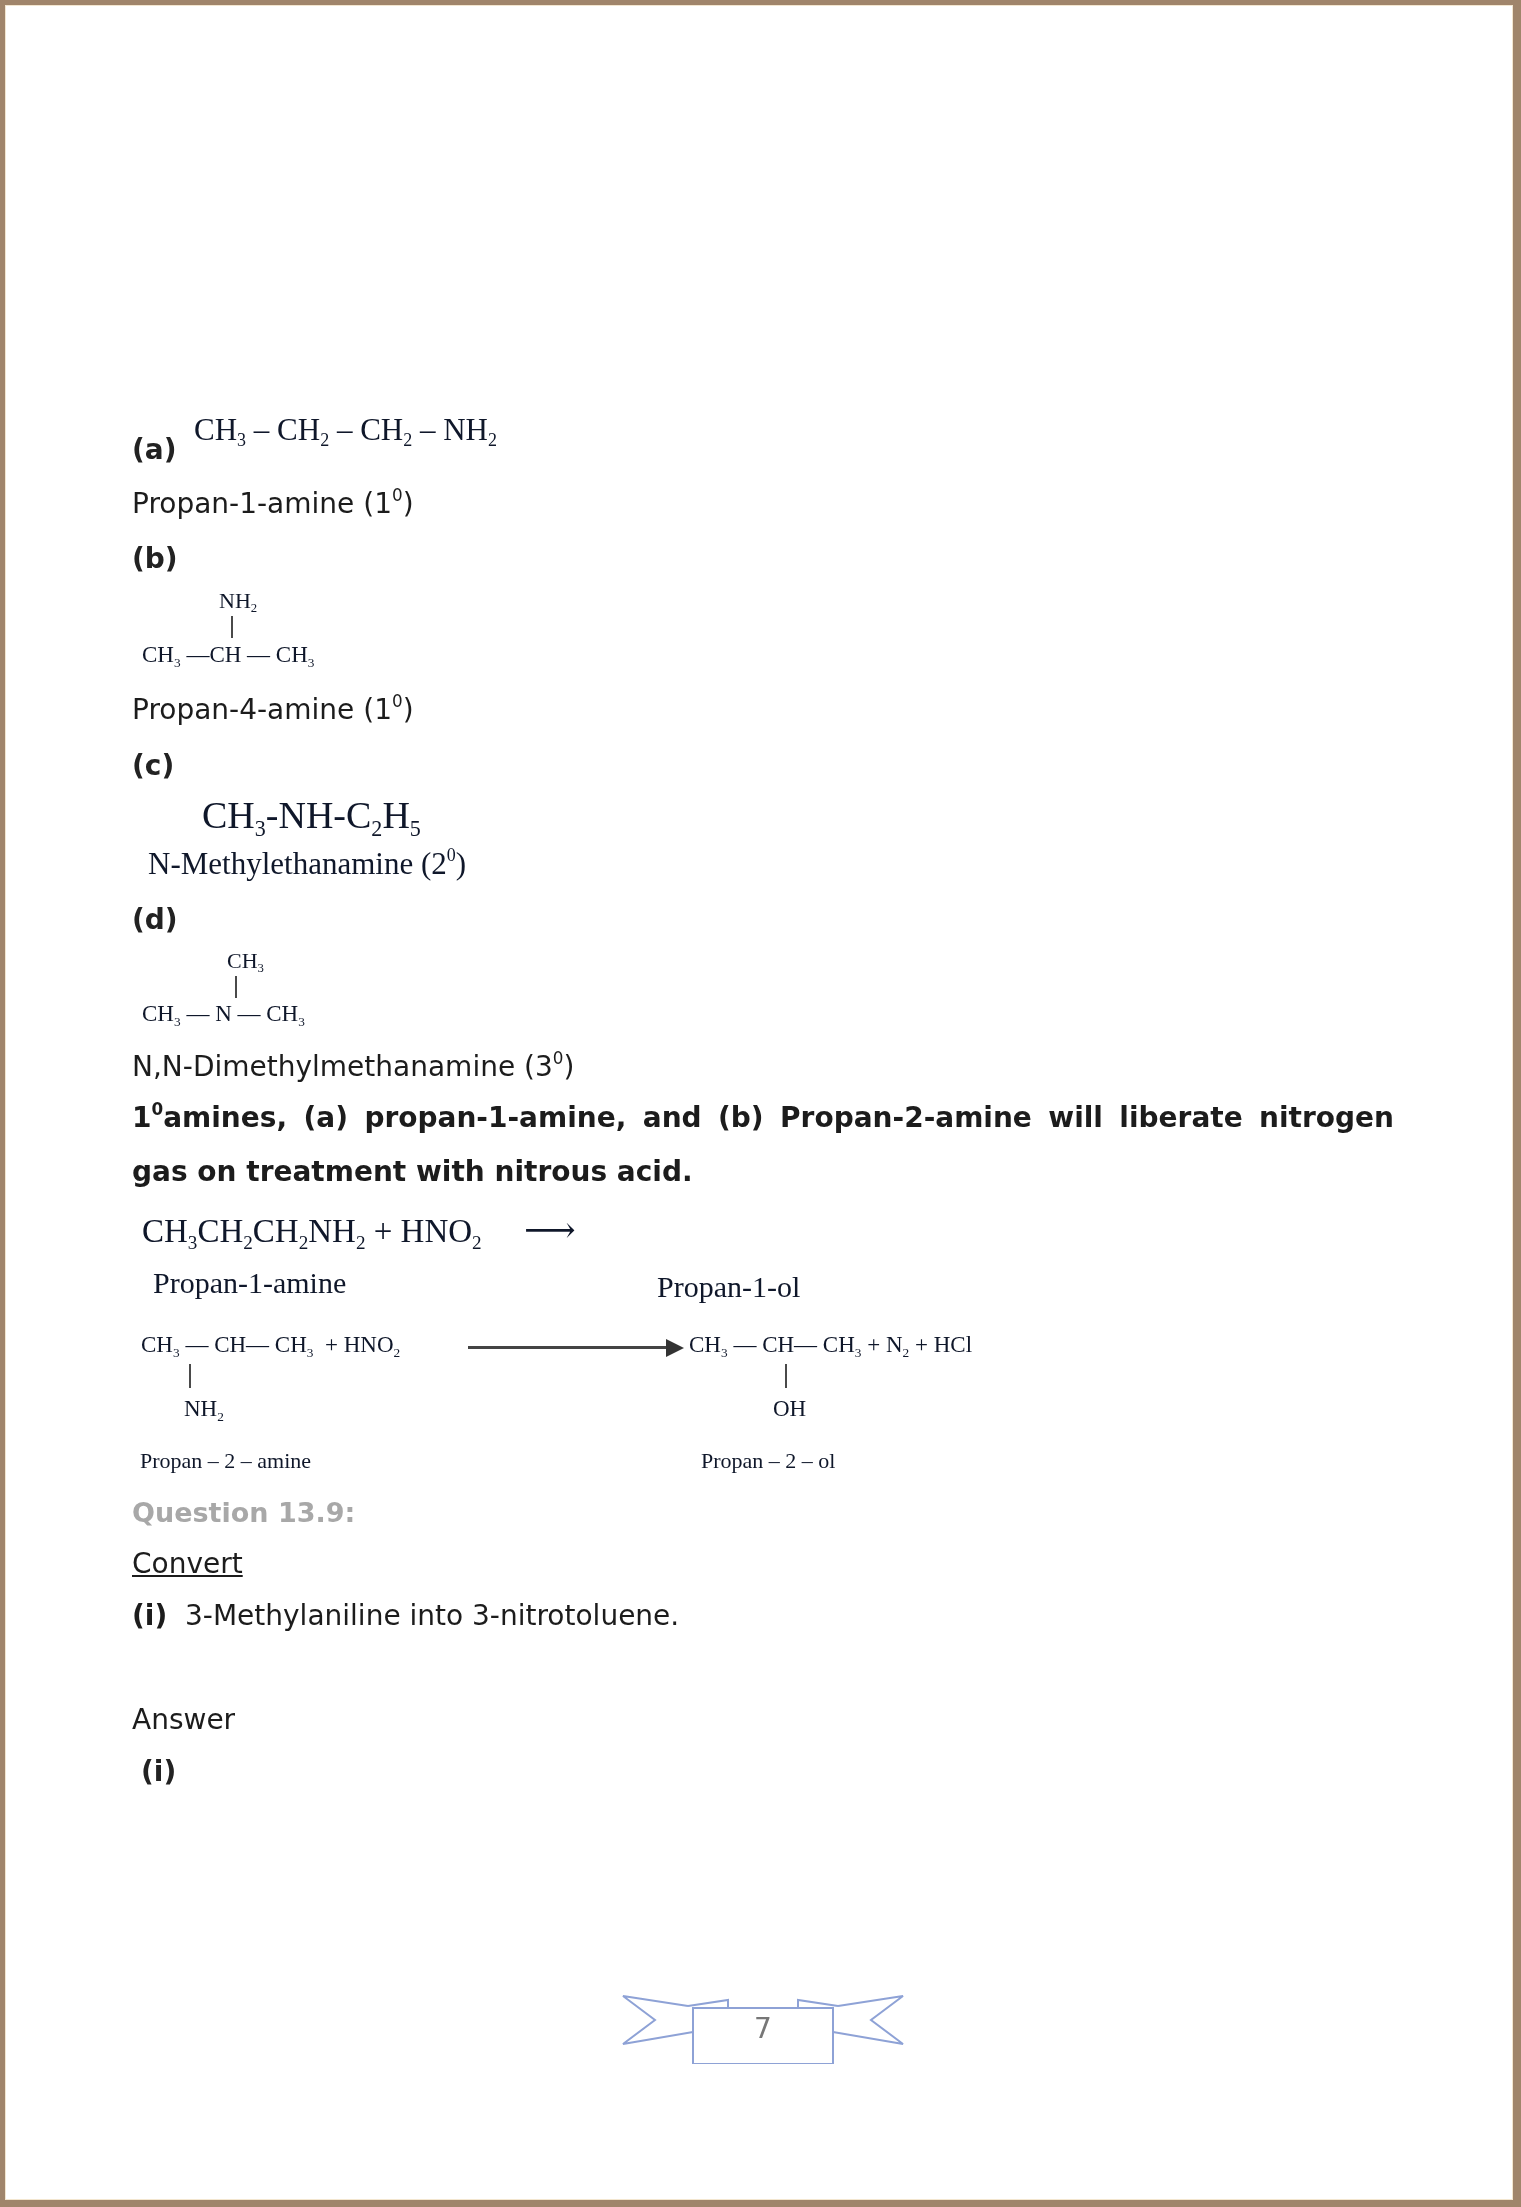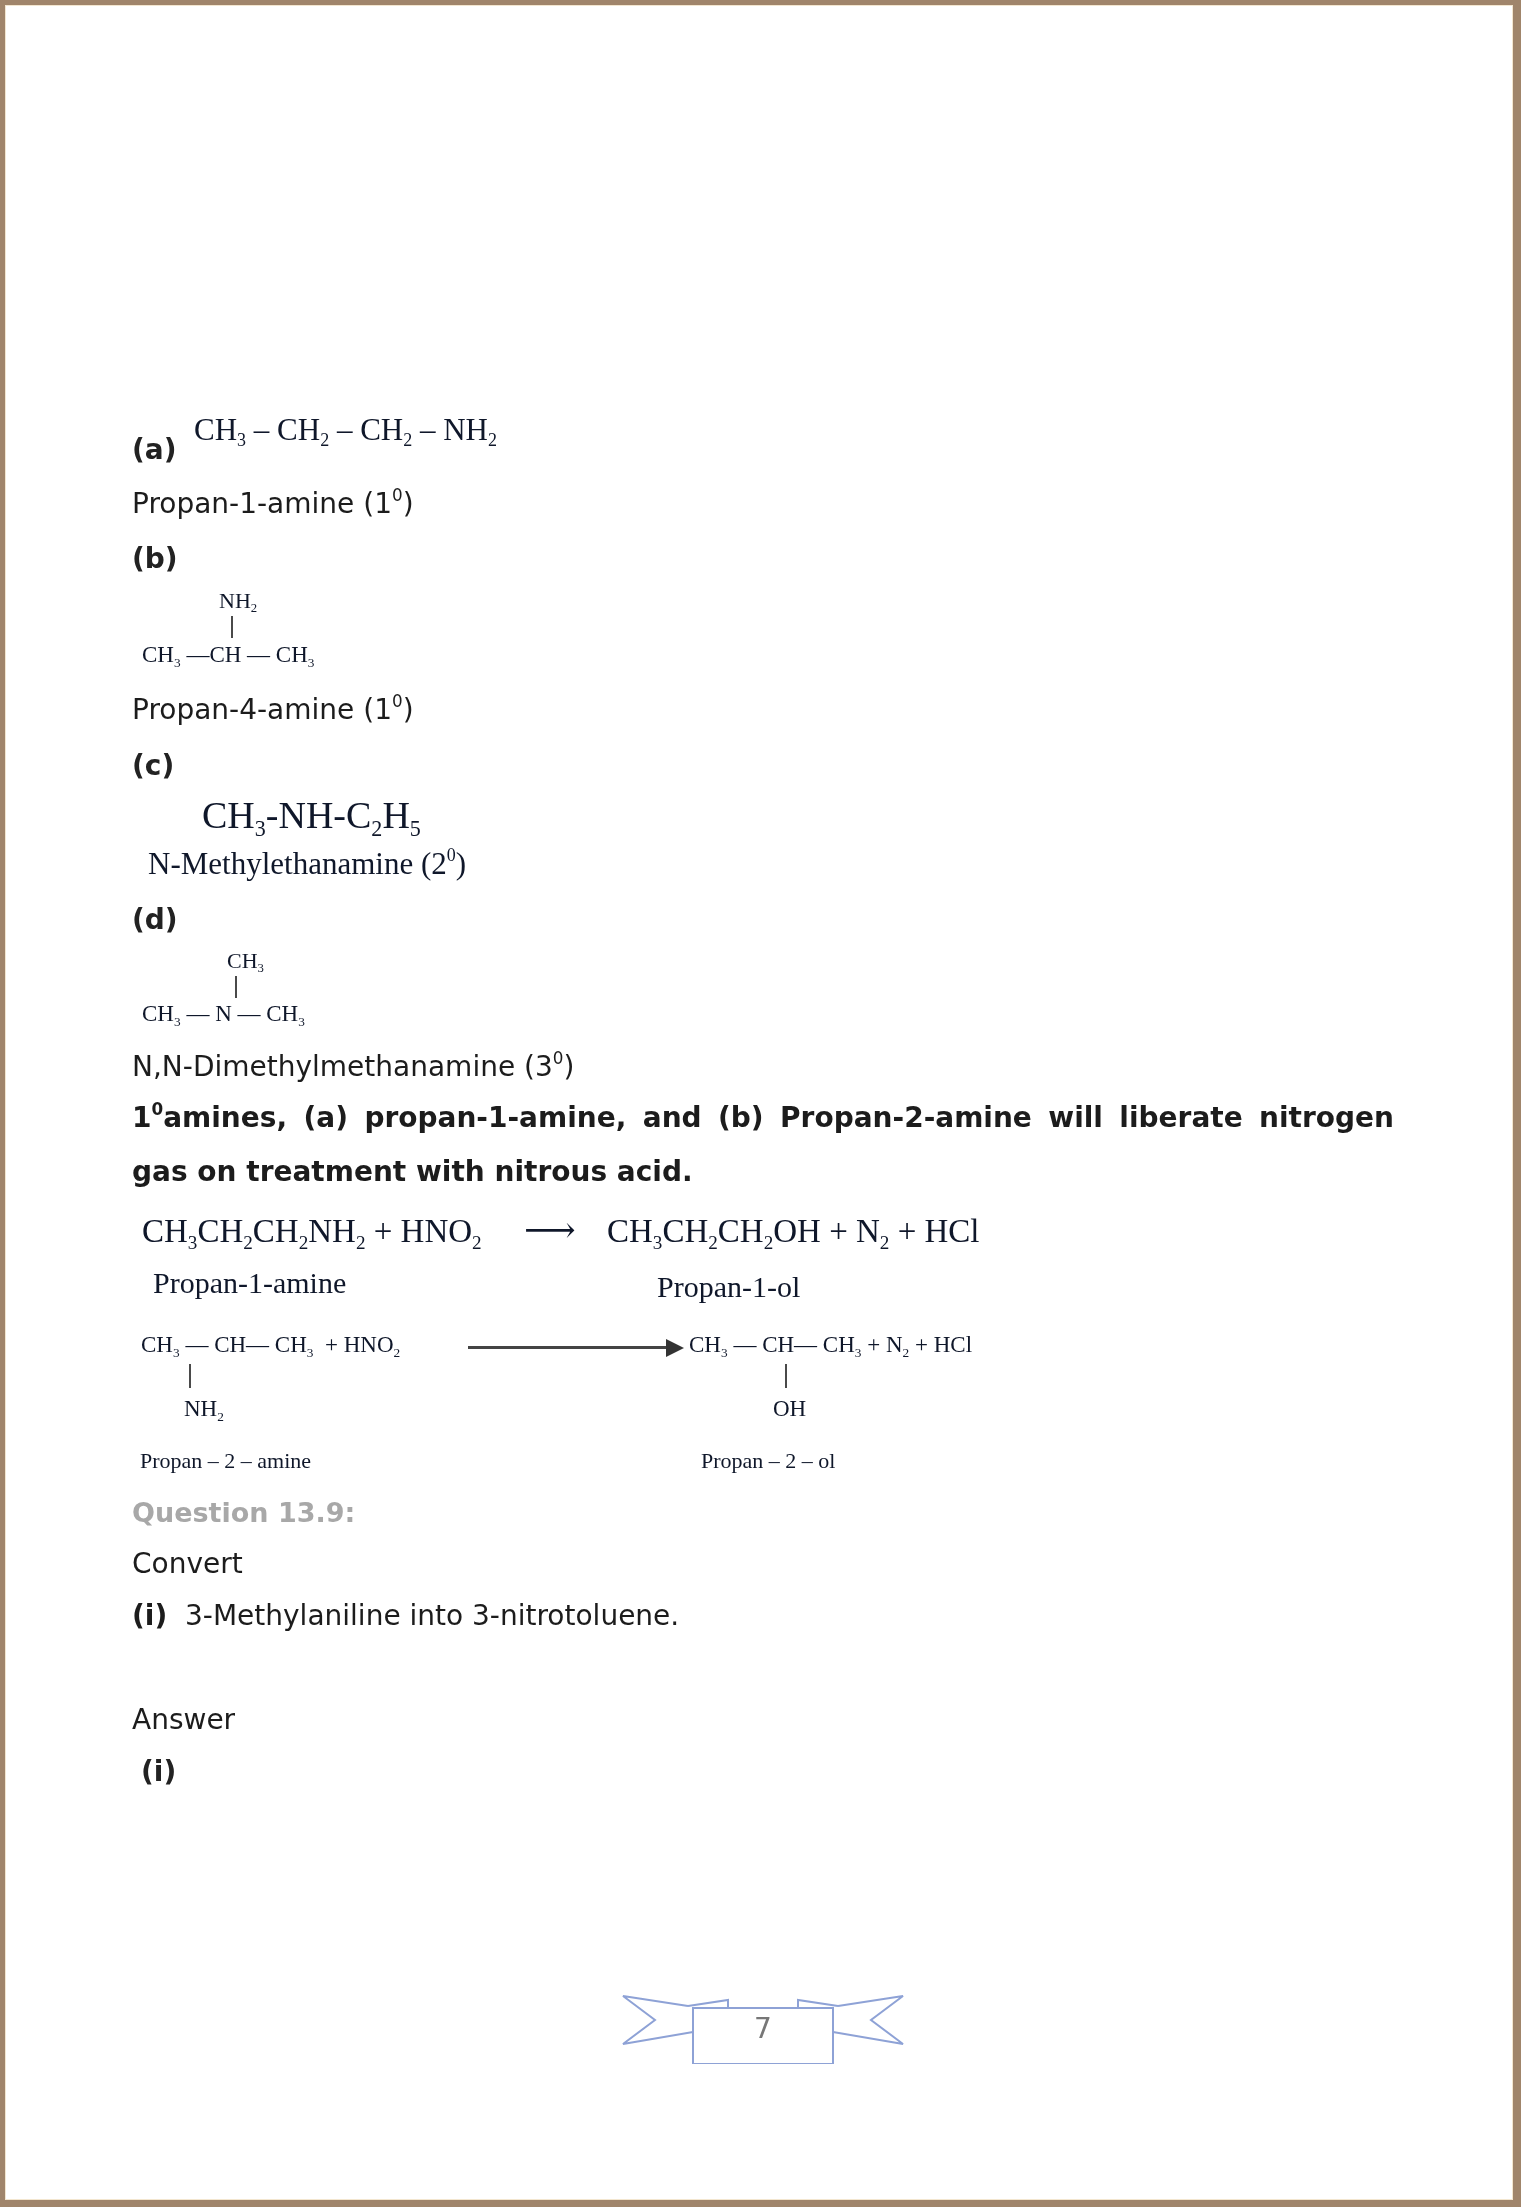--- a/index.html
+++ b/index.html
@@ -67,37 +67,36 @@
   <div class="abs label-bold" style="left:126px; top:897px;">(d)</div>
   <div class="abs chem" style="left:221px; top:942px; font-size:22px;">CH<sub>3</sub></div>
   <div class="bond-v" style="left:229px; top:970px; height:22px;"></div>
   <div class="abs chem" style="left:136px; top:995px; font-size:23px;">CH<sub>3</sub> — N — CH<sub>3</sub></div>
   <div class="abs body-text" style="left:126px; top:1044px;"><span>N,N-Dimethylmethanamine (3</span><sup class="deg">0</sup><span>)</span></div>
 
   <div class="abs body-text justify" style="left:126px; top:1085px; width:1262px;"><span>1</span><sup class="deg">0</sup><span>amines, (a) propan-1-amine, and (b) Propan-2-amine will liberate nitrogen gas on treatment with nitrous acid.</span></div>
 
   <div class="abs chem" style="left:136px; top:1207px; font-size:33px;">CH<sub>3</sub>CH<sub>2</sub>CH<sub>2</sub>NH<sub>2</sub> + HNO<sub>2</sub></div>
   <div class="abs chem" style="left:518px; top:1203px; font-size:36px;">⟶</div>
-  <div class="abs chem" style="left:601px; top:1207px; font-size:33px;">CH<sub>3</sub>CH<sub>2</sub>CH<sub>2</sub>OH + N<sub>2</sub> + HCl</div>
   <div class="abs chem" style="left:147px; top:1260px; font-size:30px;">Propan-1-amine</div>
   <div class="abs chem" style="left:651px; top:1264px; font-size:30px;">Propan-1-ol</div>
 
   <div class="abs chem" style="left:135px; top:1326px; font-size:23px;">CH<sub>3</sub> — CH— CH<sub>3</sub> &nbsp;+ HNO<sub>2</sub></div>
   <div class="bond-v" style="left:183px; top:1358px; height:24px;"></div>
   <div class="abs chem" style="left:178px; top:1390px; font-size:23px;">NH<sub>2</sub></div>
   <div class="arrow-line" style="left:462px; top:1340px; width:200px;"></div>
   <div class="abs" style="left:660px; top:1333px; width:0; height:0; border-top:9px solid transparent; border-bottom:9px solid transparent; border-left:18px solid #333;"></div>
   <div class="abs chem" style="left:683px; top:1326px; font-size:23px;">CH<sub>3</sub> — CH— CH<sub>3</sub> + N<sub>2</sub> + HCl</div>
   <div class="bond-v" style="left:779px; top:1358px; height:24px;"></div>
   <div class="abs chem" style="left:767px; top:1390px; font-size:23px;">OH</div>
   <div class="abs chem" style="left:134px; top:1442px; font-size:22px;">Propan – 2 – amine</div>
   <div class="abs chem" style="left:695px; top:1442px; font-size:22px;">Propan – 2 – ol</div>
 
   <div class="abs question-title" style="left:126px; top:1491px;">Question 13.9:</div>
-  <div class="abs body-text" style="left:126px; top:1541px;">Convert</div>
+  <div class="abs body-text" style="left:126px; top:1541px;text-decoration:underline;">Convert</div>
 
   <div class="abs body-text" style="left:126px; top:1593px;">
     <span style="font-weight:bold;">(i)</span>&nbsp;
     <span>3-Methylaniline into 3-nitrotoluene.</span>
   </div>
 
   <div class="abs body-text" style="left:126px; top:1697px;">Answer</div>
   <div class="abs label-bold" style="left:135px; top:1749px;">(i)</div>
 
   <div class="page-badge" style="left:612px; top:1978px; width:290px; height:80px;">

